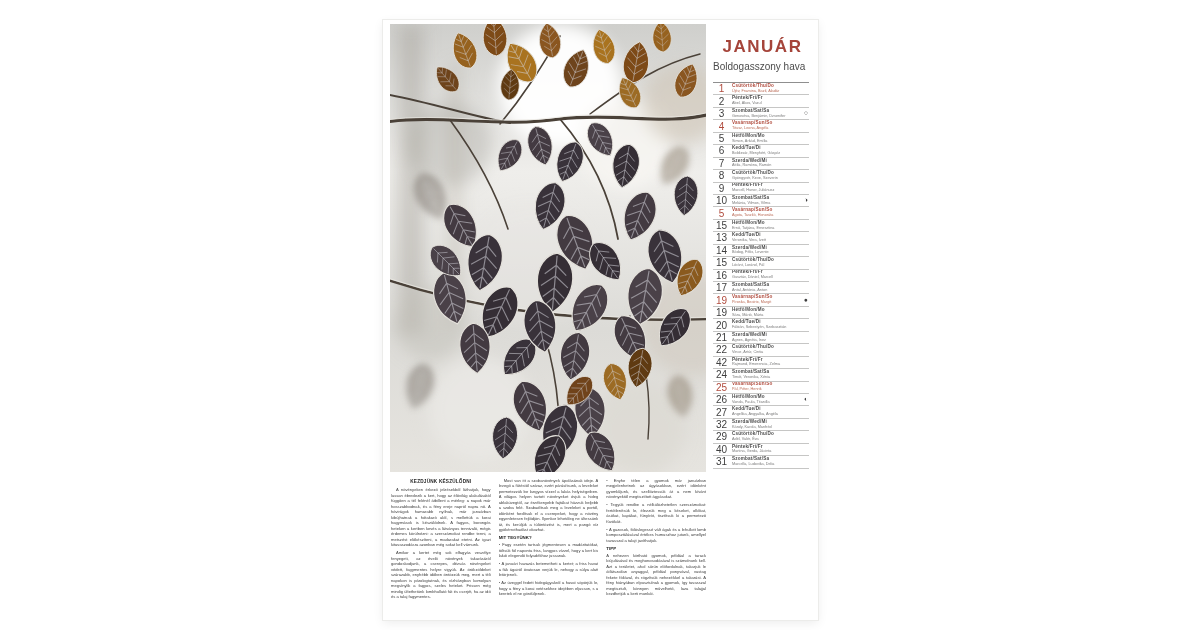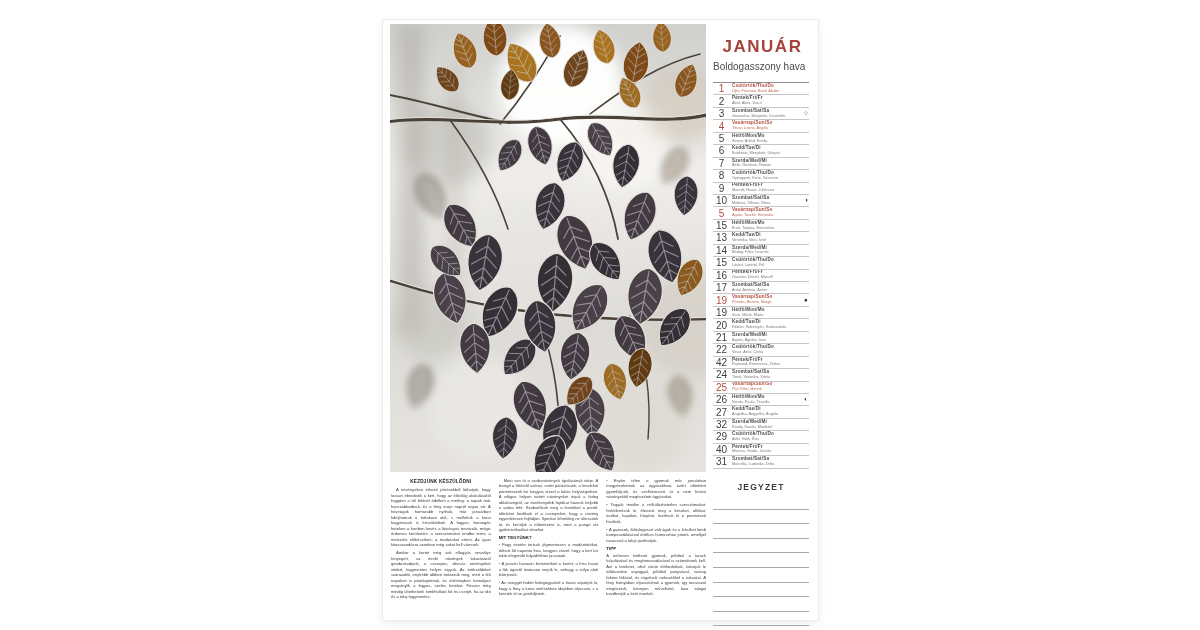--- a/index.html
+++ b/index.html
@@ -405,34 +405,20 @@
         <div class="day-row">
           <span class="day-num">31</span>
           <span class="day-mid">
             <span class="day-name">Szombat/Sat/Sa</span>
             <span class="day-names">Marcella, Ludovika, Delia</span>
           </span>
           <span class="moon"></span>
         </div>
       </div>
 
-    <div class="notes">
-      <div class="notes-title">JEGYZET</div>
-      <div id="noteLines">
-          <div class="note-line"></div>
-          <div class="note-line"></div>
-          <div class="note-line"></div>
-          <div class="note-line"></div>
-          <div class="note-line"></div>
-          <div class="note-line"></div>
-          <div class="note-line"></div>
-          <div class="note-line"></div>
-          <div class="note-line"></div>
-        </div>
-    </div>
   </div>
 
   <div class="articles">
     <div class="art-col">
       <div class="art-h">KEZDJÜNK KÉSZÜLŐDNI</div>
       <div id="col1Body">
           <p class="indent">A növényeken érkező jelzésekből láthatjuk, hogy lassan ébredezik a kert, hogy az élővilág alakulásától függően a tél felénél átbillent a mérleg: a napok már hosszabbodnak, és a fény ereje napról napra nő. A hóvirágok hamarabb nyílnak, már januárban kibújhatnak a hótakaró alól, s mellettük a korai hagymások is készülődnek. A fagyos, borongós heteken a kertben kevés a látványos tennivaló, mégis érdemes körülnézni: a szerszámokat rendbe tenni, a metszést előkészíteni, a madarakat etetni. Az igazi kitavaszodásra azonban még sokat kell várnunk.</p>
           <p class="indent">Amikor a kertet még sok elfagyás veszélye fenyegeti, az évelő növények takarásáról gondoskodjunk, a cserepes, dézsás növényeket védett, fagymentes helyre vigyük. Az örökzöldeket szárazabb, enyhébb időben öntözzük meg, mert a téli napokon is párologtatnak, és vízhiányban komolyan megsínylik a fagyos, szeles heteket. Frissen még mindig ültethetünk lombhullató fát és cserjét, ha az idő és a talaj fagymentes.</p>
         </div>
     </div>

